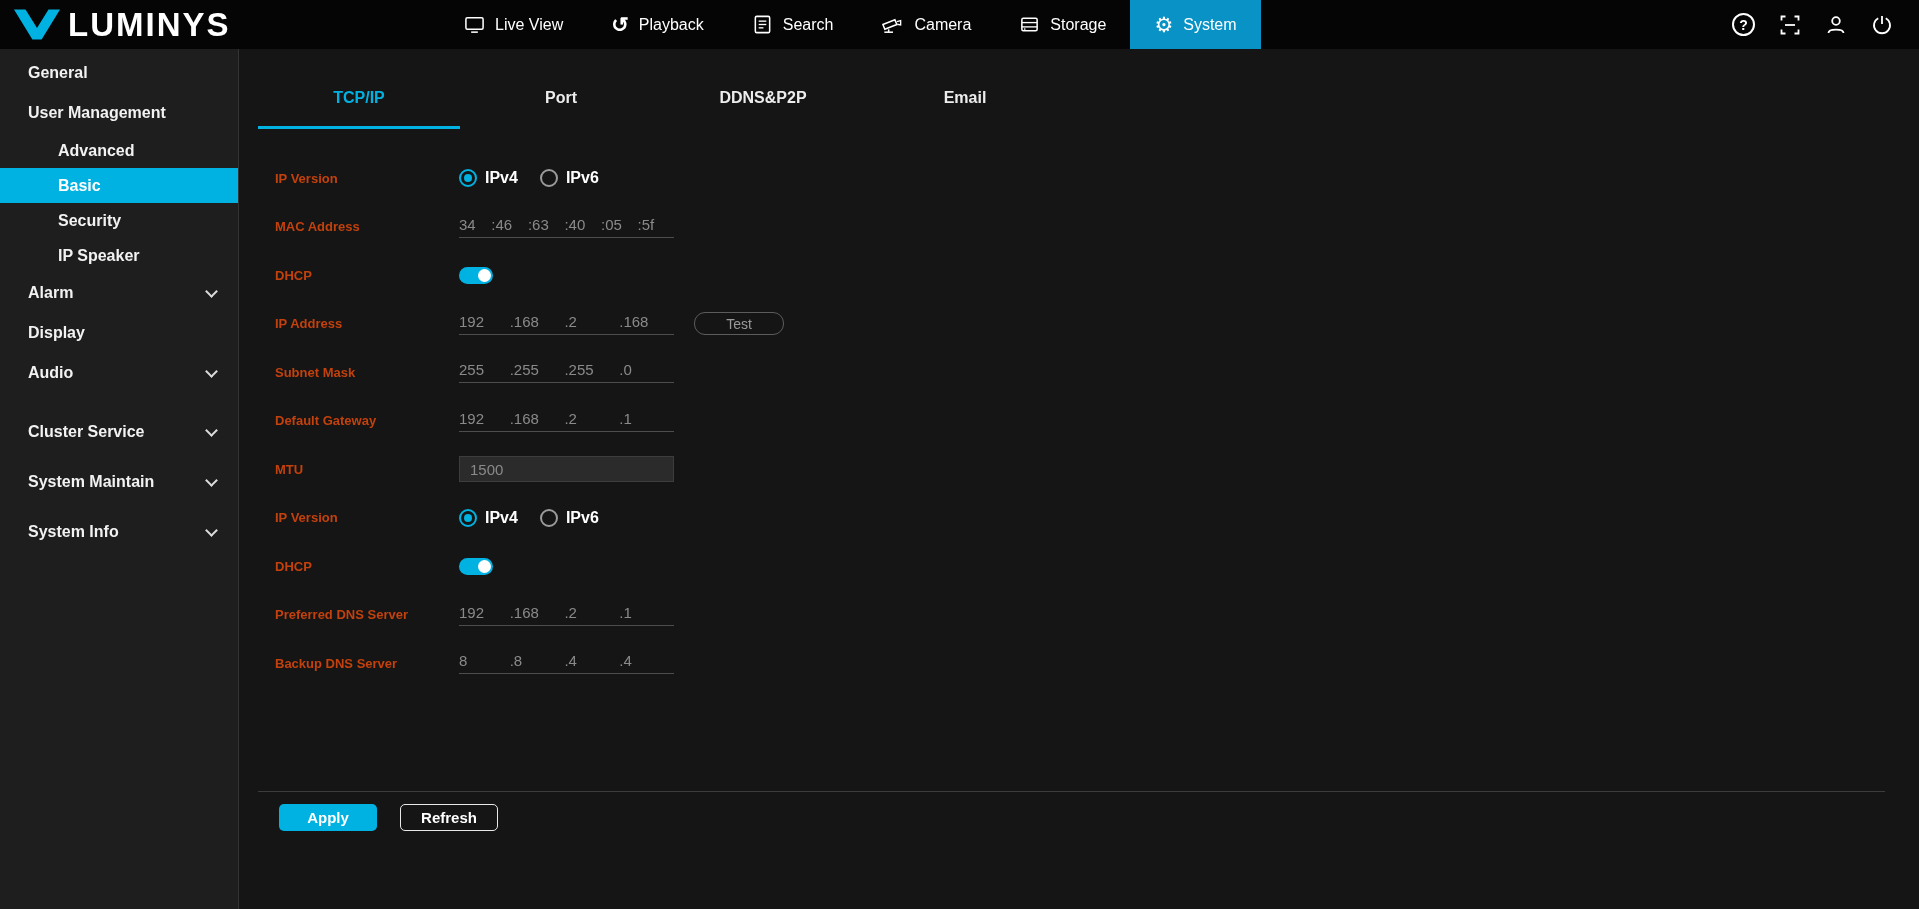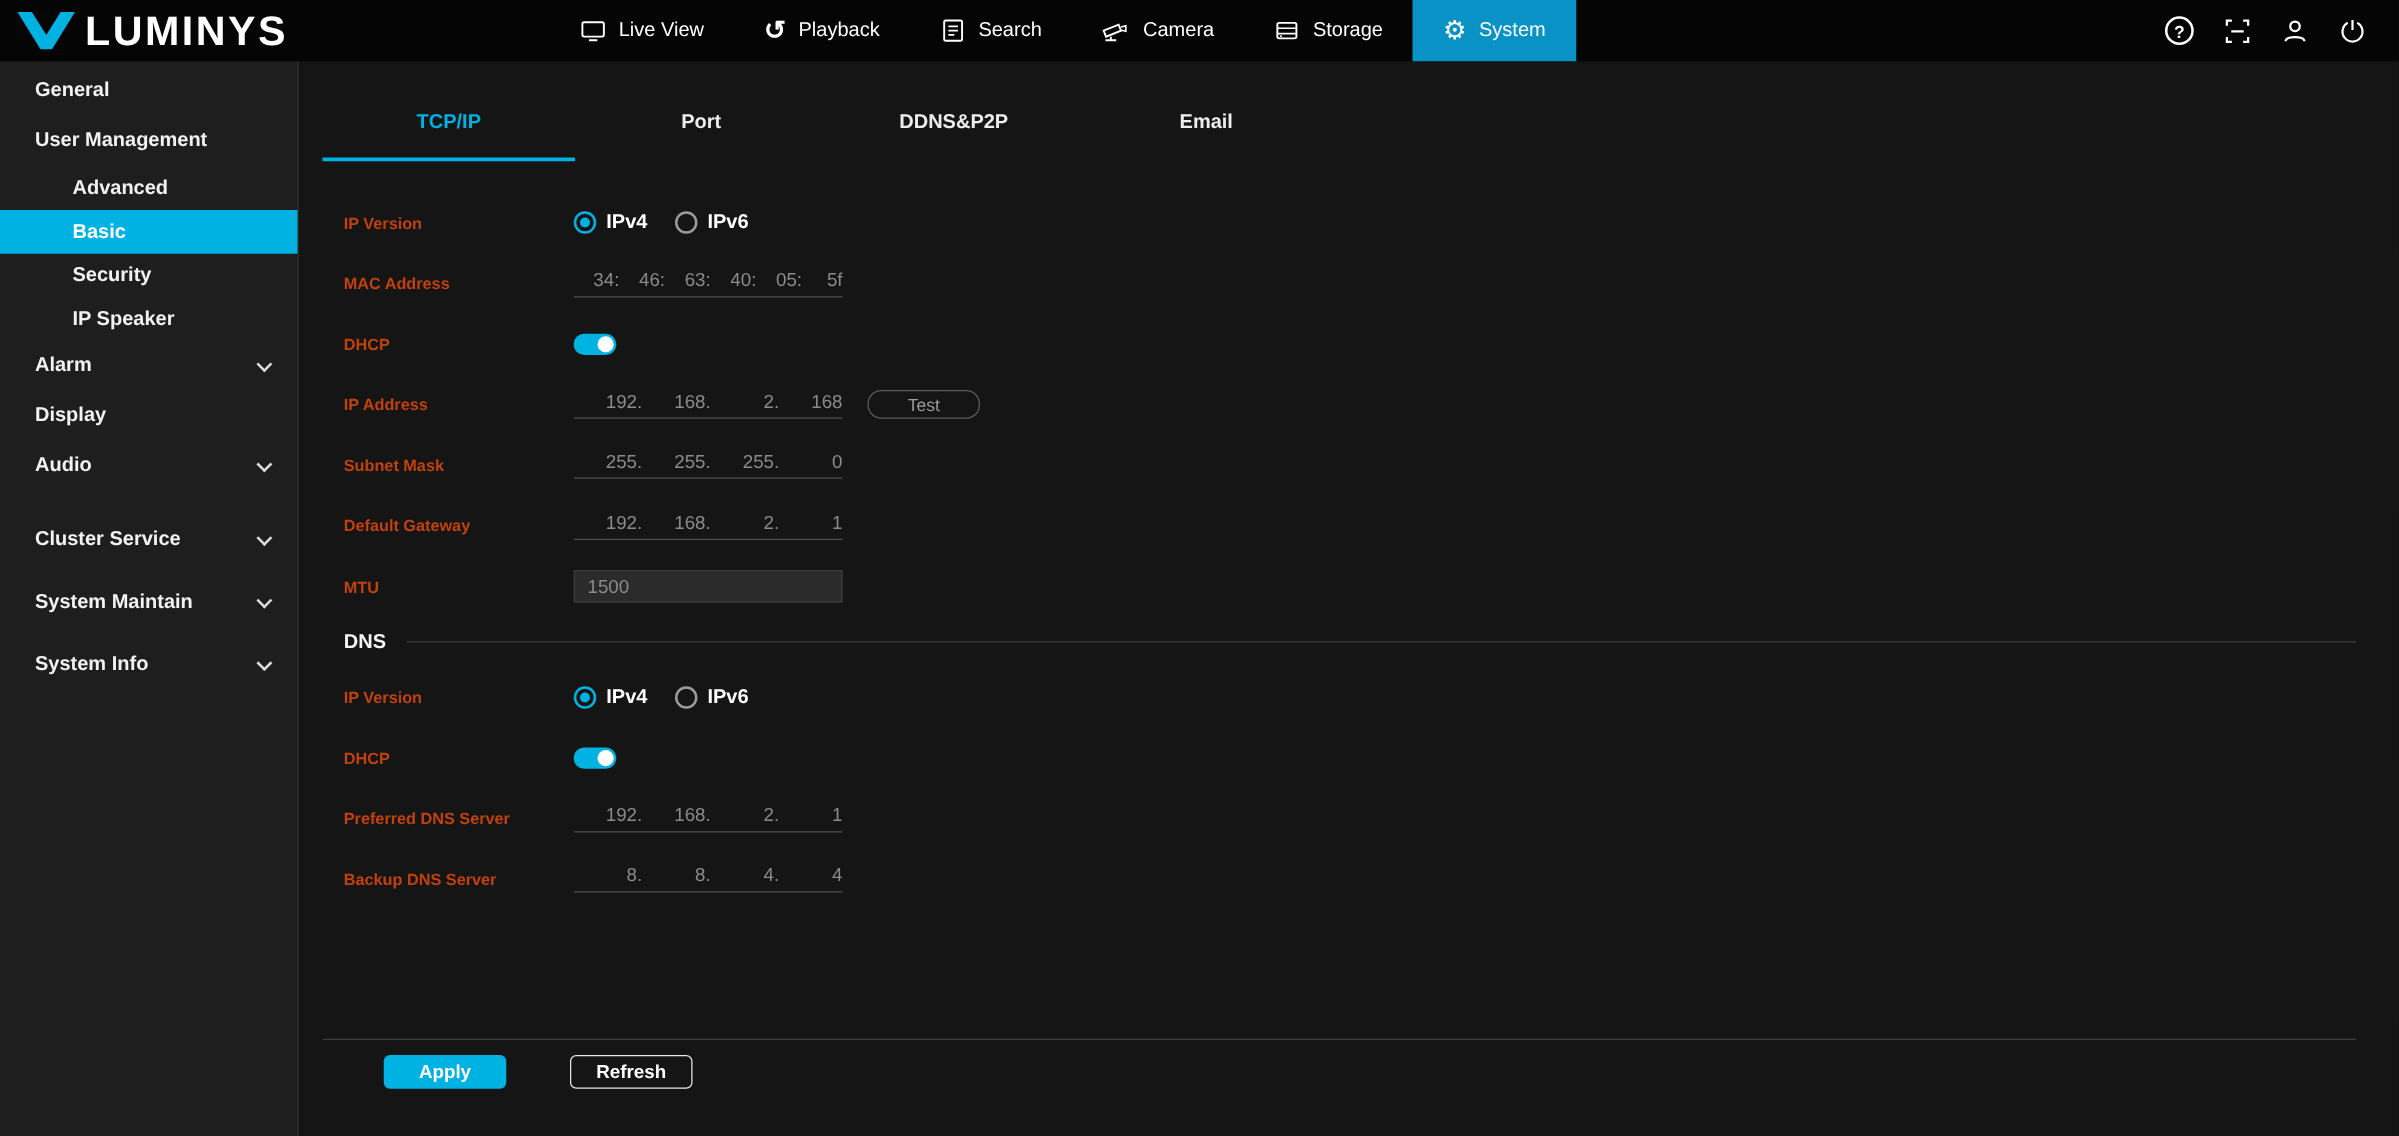--- a/index.html
+++ b/index.html
@@ -42,31 +42,31 @@
 
   .form{width:1627px;margin-top:25px;}
   .frow{display:flex;align-items:center;height:48.5px;padding-left:17px;}
   .flabel{width:184px;font-size:13px;font-weight:bold;color:#c2410c;flex:0 0 auto;}
   .radios{display:flex;align-items:center;gap:22px;}
   .radio{display:flex;gap:8px;font-size:16px;font-weight:bold;cursor:pointer;}
   .rc{width:18px;height:18px;border-radius:50%;border:2px solid #9b9b9b;position:relative;flex:0 0 auto;}
   .rc.checked{border-color:var(--accent);}
   .rc.checked::after{content:"";position:absolute;inset:3px;border-radius:50%;background:var(--accent);}
   .seg-input{width:215px;display:flex;align-items:flex-end;justify-content:space-between;border-bottom:1px solid #4d4d4d;padding-bottom:4px;color:var(--muted);font-size:15px;cursor:text;}
-  .seg{flex:1;text-align:right;}
+  .seg{flex:1;text-align:left;}
   .sep{flex:0 0 auto;}
   .toggle{width:34px;height:17px;border-radius:9px;background:var(--accent);position:relative;cursor:pointer;}
   .knob{position:absolute;top:2px;right:2px;width:13px;height:13px;border-radius:50%;background:#fff;}
   .test-btn{margin-left:20px;width:90px;height:23px;border:1px solid #5c5c5c;border-radius:11px;background:transparent;color:#9a9a9a;font-size:14px;display:flex;align-items:center;justify-content:center;cursor:pointer;font-family:inherit;}
   .mtu-input{width:215px;height:26px;background:#2b2b2b;border:1px solid #3d3d3d;color:var(--muted);font-size:15px;padding:0 10px;font-family:inherit;}
   .section-head{display:flex;align-items:center;gap:16px;padding-left:17px;height:40px;}
   .section-label{font-size:16px;font-weight:bold;color:#f5f5f5;}
   .section-line{flex:1;height:1px;background:var(--line);}
   .footer{margin-top:103px;border-top:1px solid var(--line);padding:12px 0 0 21px;display:flex;gap:23px;}
-  .btn{width:98px;height:27px;border-radius:5px;font-size:15px;font-weight:bold;display:flex;align-items:center;justify-content:center;cursor:pointer;font-family:inherit;margin-left:28px;}
+  .btn{width:98px;height:27px;border-radius:5px;font-size:15px;font-weight:bold;display:flex;align-items:center;justify-content:center;cursor:pointer;font-family:inherit;}
   .btn.primary{background:var(--accent);color:#fff;border:none;}
   .btn.secondary{background:transparent;color:#fff;border:1px solid #e8e8e8;}
   svg.icon{display:block;}
 </style>
 </head>
 <body>
 
 <header class="topbar">
   <div class="logo">
     <svg class="icon" width="46" height="37" viewBox="0 0 40 32">
@@ -285,24 +285,20 @@
         <span class="sep">.</span>
         <span class="seg">1</span>
       </div>
     </div>
 
     <div class="frow">
       <div class="flabel">MTU</div>
       <input class="mtu-input" value="1500" style="">
     </div>
 
-    <div class="section-head">
-      <span class="section-label">DNS</span>
-      <span class="section-line"></span>
-    </div>
 
     <div class="frow">
       <div class="flabel">IP Version</div>
       <div class="radios">
         <label class="radio">
           <span class="rc checked"></span>
           <span>IPv4</span>
         </label>
         <label class="radio">
           <span class="rc"></span>

